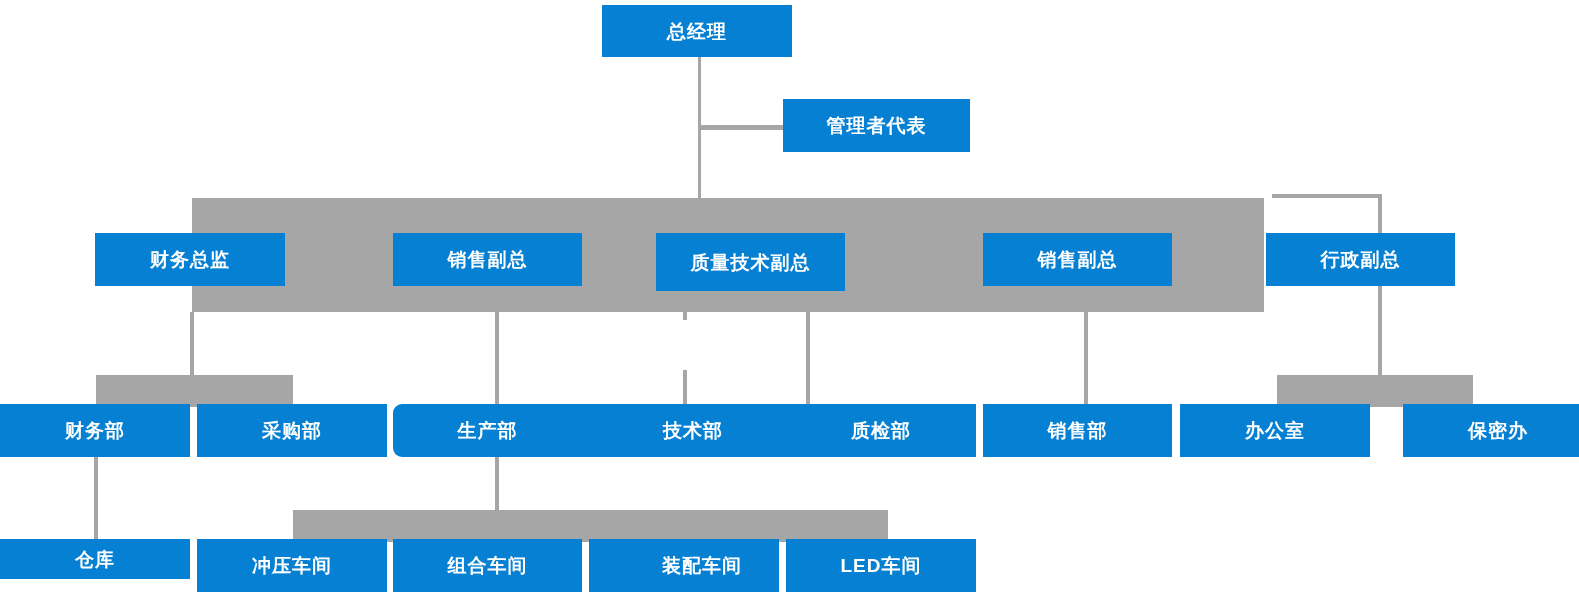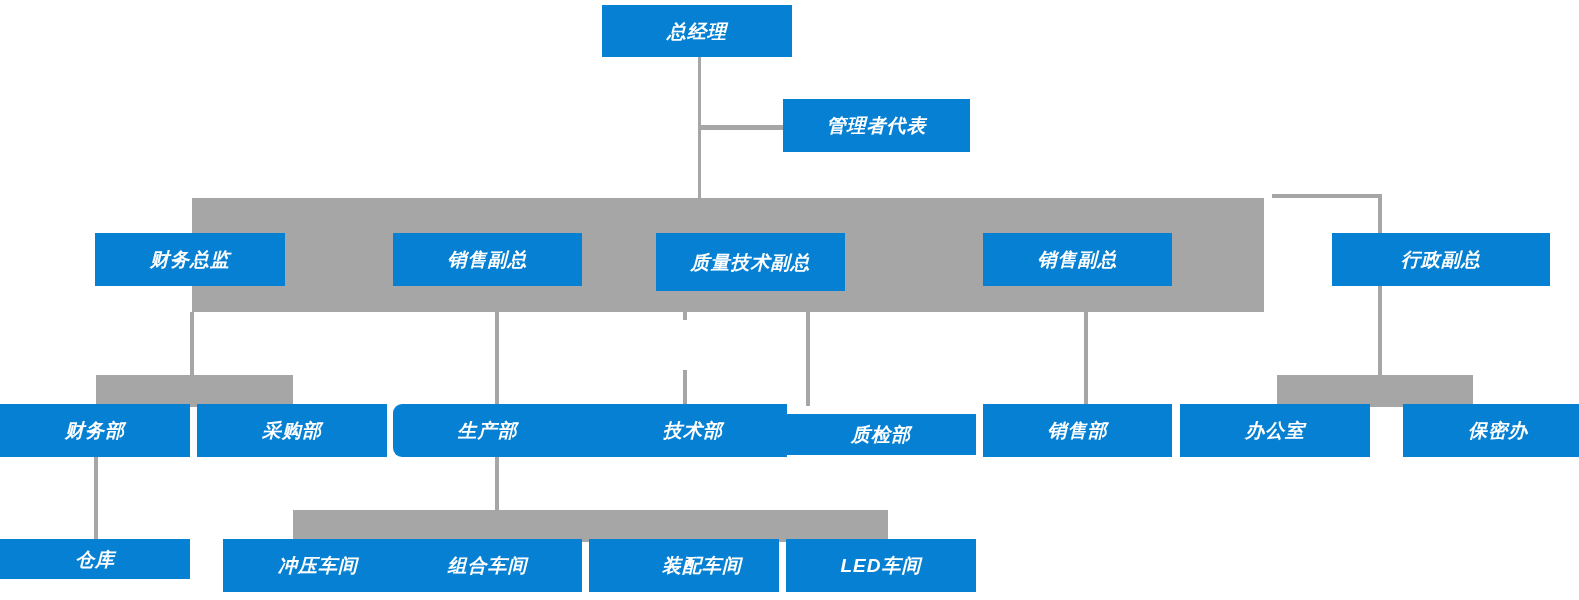--- a/index.html
+++ b/index.html
@@ -25,21 +25,20 @@
     align-items: center;
     justify-content: center;
     font-weight: bold;
     font-size: 19px;
     letter-spacing: 1px;
     box-sizing: border-box;
     z-index: 3;
     user-select: none;
     line-height: 1;
     text-align: center;
-    font-style: italic;
   }
   .connector {
     position: absolute;
     background: #A6A6A6;
     z-index: 1;
   }
   .band {
     position: absolute;
     background: #A6A6A6;
     z-index: 2;
@@ -91,42 +90,42 @@
   <div class="node" style="left:783px; top:99px; width:187px; height:53px;">管理者代表</div>
 
   <div class="node" style="left:95px; top:233px; width:190px; height:53px;">财务总监</div>
 
   <div class="node" style="left:393px; top:233px; width:189px; height:53px;">销售副总</div>
 
   <div class="node" style="left:656px; top:233px; width:189px; height:58px;">质量技术副总</div>
 
   <div class="node" style="left:983px; top:233px; width:189px; height:53px;">销售副总</div>
 
-  <div class="node" style="left:1332px; top:233px; width:218px; height:53px;">行政副总</div>
+  <div class="node" style="left:1266px; top:233px; width:189px; height:53px;">行政副总</div>
 
 
   <div class="node" style="left:0px; top:404px; width:190px; height:53px;">财务部</div>
 
   <div class="node" style="left:197px; top:404px; width:190px; height:53px;">采购部</div>
 
   <div class="node" style="left:393px; top:404px; width:189px; height:53px;border-radius:9px;">生产部</div>
 
   <div class="node" style="left:559px; top:404px; width:228px; height:53px;padding-left:40px;">技术部</div>
 
-  <div class="node" style="left:786px; top:404px; width:190px; height:41px;margin-top:10px;">质检部</div>
+  <div class="node" style="left:786px; top:404px; width:190px; height:53px;">质检部</div>
 
   <div class="node" style="left:983px; top:404px; width:189px; height:53px;">销售部</div>
 
   <div class="node" style="left:1180px; top:404px; width:190px; height:53px;">办公室</div>
 
   <div class="node" style="left:1403px; top:404px; width:190px; height:53px;">保密办</div>
 
   <div class="node" style="left:0px; top:539px; width:190px; height:40px;">仓库</div>
 
-  <div class="node" style="left:197px; top:539px; width:190px; height:53px;margin-left:26px;">冲压车间</div>
+  <div class="node" style="left:197px; top:539px; width:190px; height:53px;">冲压车间</div>
 
   <div class="node" style="left:393px; top:539px; width:189px; height:53px;">组合车间</div>
 
   <div class="node" style="left:589px; top:539px; width:190px; height:53px;padding-left:36px;">装配车间</div>
 
   <div class="node" style="left:786px; top:539px; width:190px; height:53px;">LED车间</div>
 
 </div>
 
 </body></html>

